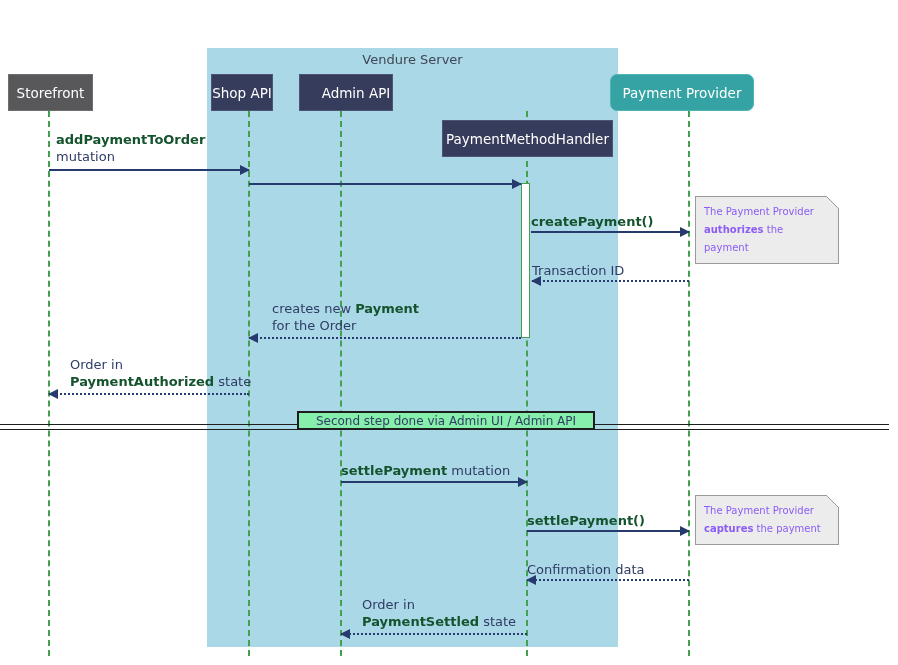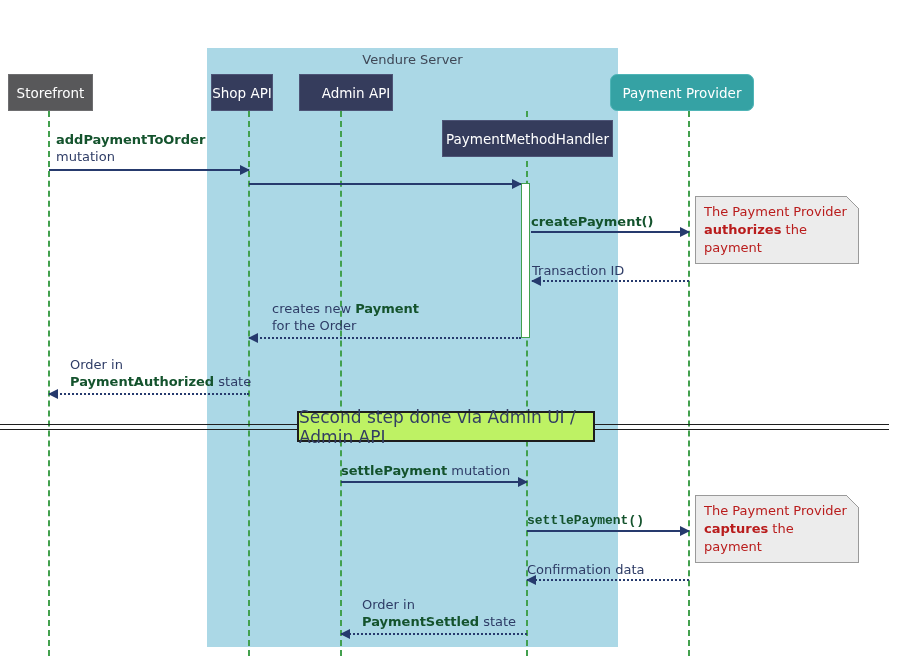--- a/index.html
+++ b/index.html
@@ -34,31 +34,31 @@
             border-bottom:5px solid transparent; }
   .head-l { position:absolute; left:-1px; top:-6px; width:0; height:0;
             border-right:10px solid #263a6d; border-top:5px solid transparent;
             border-bottom:5px solid transparent; }
 
   .msg { position:absolute; font-size:13px; color:#2e3c66; line-height:17px;
          white-space:nowrap; z-index:4; }
   .msg .b { font-weight:bold; color:#14532d; }
   .center { text-align:left; }
 
-  .note { position:absolute; left:695px; width:164px; background:#ececec;
-          border:1px solid #9a9a9a; padding:6px 8px; font-size:13px; line-height:18px;
-          color:#b91c1c; z-index:5; }
+  .note { position:absolute; left:695px; width:144px; background:#ececec;
+          border:1px solid #9a9a9a; padding:6px 8px; font-size:10px; line-height:18px;
+          color:#8b5cf6; z-index:5; }
   .note .b { font-weight:bold; }
   .fold { position:absolute; top:-1px; right:-1px; z-index:6; }
 
   .divider-line { position:absolute; left:0; top:424px; width:889px; height:6px;
                   border-top:1.5px solid #1e1e1e; border-bottom:1.5px solid #1e1e1e; z-index:3; }
-  .divider-box { position:absolute; left:297px; top:411px; width:298px; height:31px;
-                 background:#bef264; border:2px solid #1d1d1d; display:flex; align-items:center;
-                 justify-content:center; font-size:17px; color:#323e63; z-index:5; }
+  .divider-box { position:absolute; left:297px; top:411px; width:298px; height:19px;
+                 background:#86efac; border:2px solid #1d1d1d; display:flex; align-items:center;
+                 justify-content:center; font-size:12px; color:#323e63; z-index:5; }
 </style>
 </head>
 <body>
 
 <div class="stage">
 
 
   <div class="server-frame"></div>
   <div class="server-label">Vendure Server</div>
 
@@ -131,21 +131,21 @@
   <div class="divider-line"></div>
   <div class="divider-box">Second step done via Admin UI / Admin API</div>
 
   <div class="msg center" style="left:341px; top:462px; width:186px;">
     <span class="b">settlePayment</span><span> mutation</span>
   </div>
   <div class="arrow solid" style="left:341px; top:481px; width:186px;">
       <span class="head-r"></span>
     </div>
 
-  <div class="msg center" style="left:527px; top:512px; width:162px;font-family:Liberation Mono, monospace;">
+  <div class="msg center" style="left:527px; top:512px; width:162px;">
     <span class="b">settlePayment()</span>
   </div>
   <div class="arrow solid" style="left:527px; top:530px; width:162px;">
       <span class="head-r"></span>
     </div>
 
   <div class="note" style="top:495px;">
     <svg class="fold" width="13" height="13">
       <polygon points="0,0 13,0 13,13" fill="#ffffff"></polygon>
       <polyline points="0,0 13,13" stroke="#9a9a9a" fill="none"></polyline>

